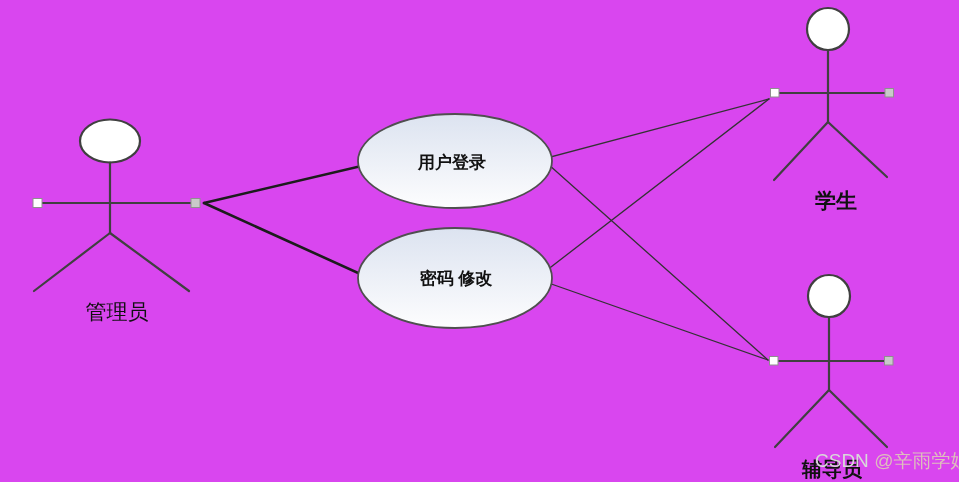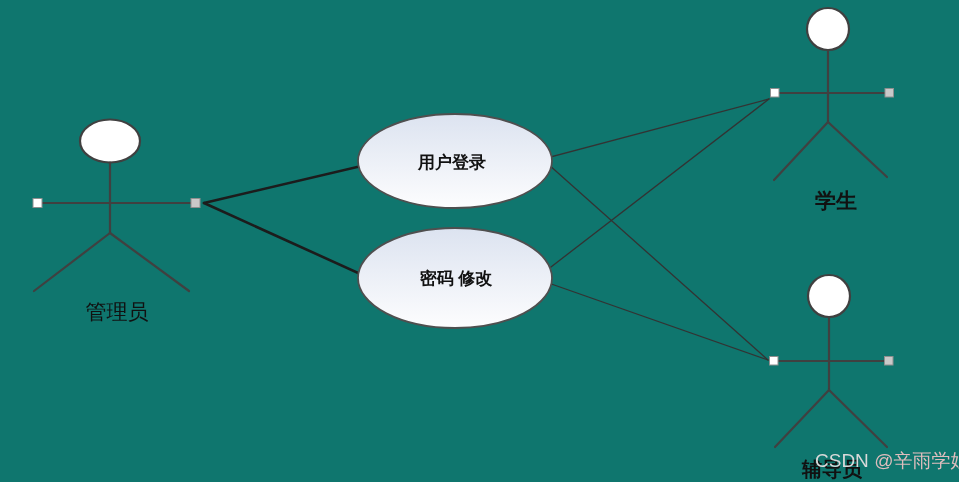--- a/index.html
+++ b/index.html
@@ -1,20 +1,20 @@
 <!DOCTYPE html>
 <html><head>
 <meta charset="utf-8">
 <style>
   html, body { margin: 0; padding: 0; background: #ffffff; }
   .canvas {
     position: relative;
     width: 959px;
     height: 482px;
-    background: #0f766e;
+    background: #d946ef;
     overflow: hidden;
     font-family: "Liberation Sans", sans-serif;
   }
   svg text { user-select: none; }
   .actor-label { font-family: "Liberation Serif", serif; fill: #111111; }
   .usecase-label { font-family: "Liberation Sans", sans-serif; font-weight: bold; fill: #111111; }
   .watermark-text { font-family: "Liberation Sans", sans-serif; }
 </style>
 </head>
 <body>

